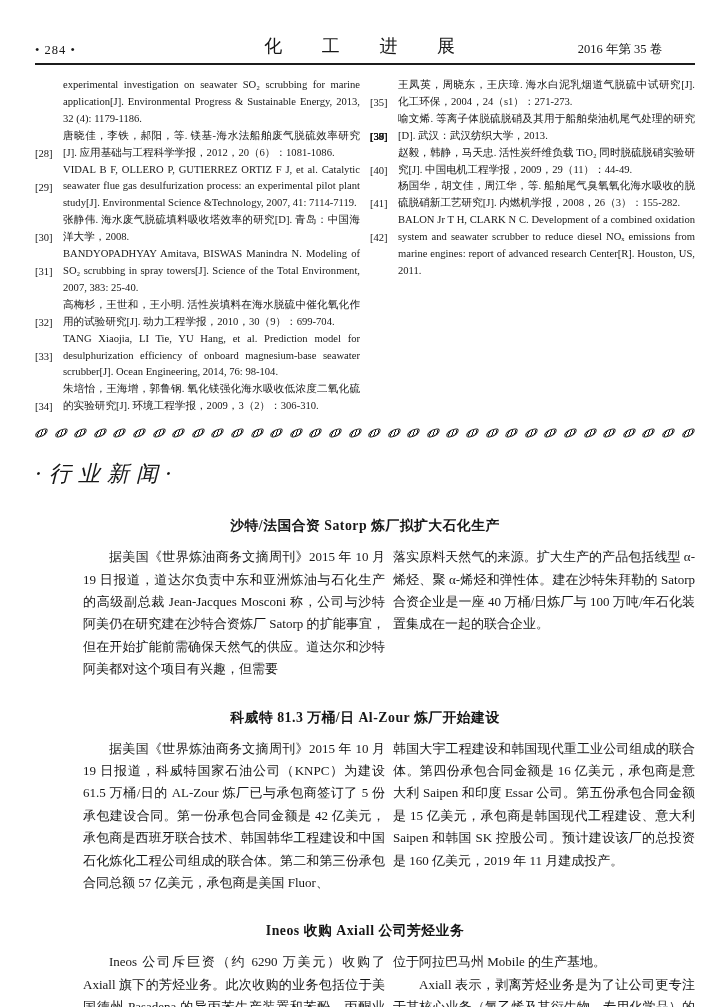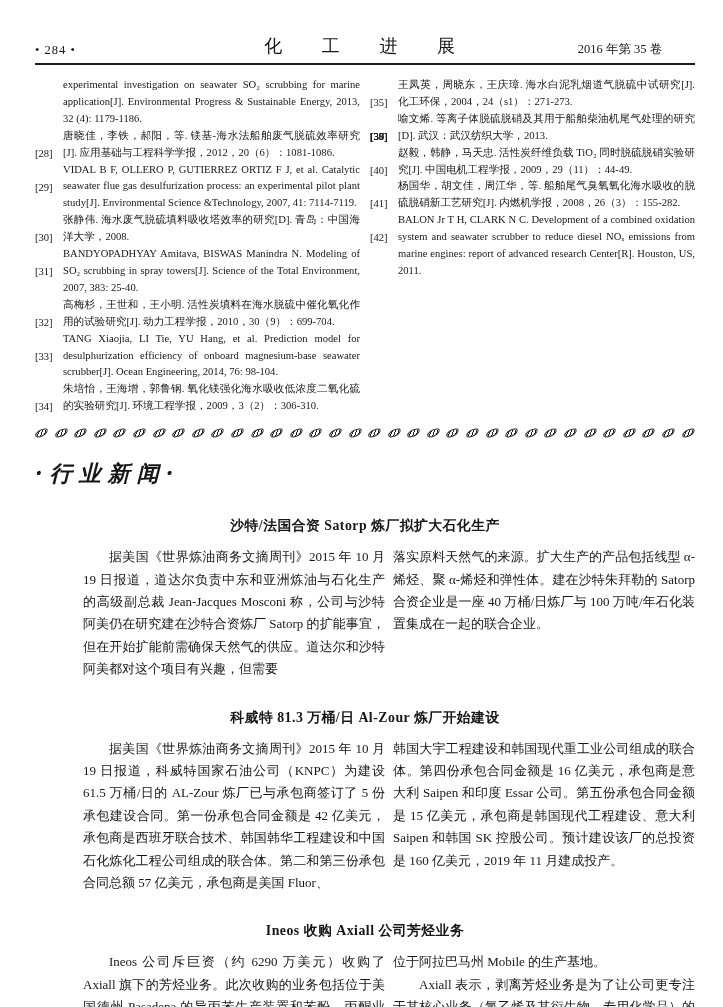--- a/index.html
+++ b/index.html
@@ -53,21 +53,20 @@
     transform:rotate(-7deg);
     box-sizing:border-box;
   }
   
   .section-title{
     margin-top:20px;
     font-size:22px;
     font-style:italic;
     letter-spacing:7px;
     font-family:"DejaVu Serif","Liberation Serif",serif;
-    font-weight:bold;
   }
   .article-title{
     text-align:center;
     font-weight:bold;
     font-size:13.8px;
     margin-top:28px;
     margin-bottom:11px;
     letter-spacing:0.5px;
   }
   .article-body{

